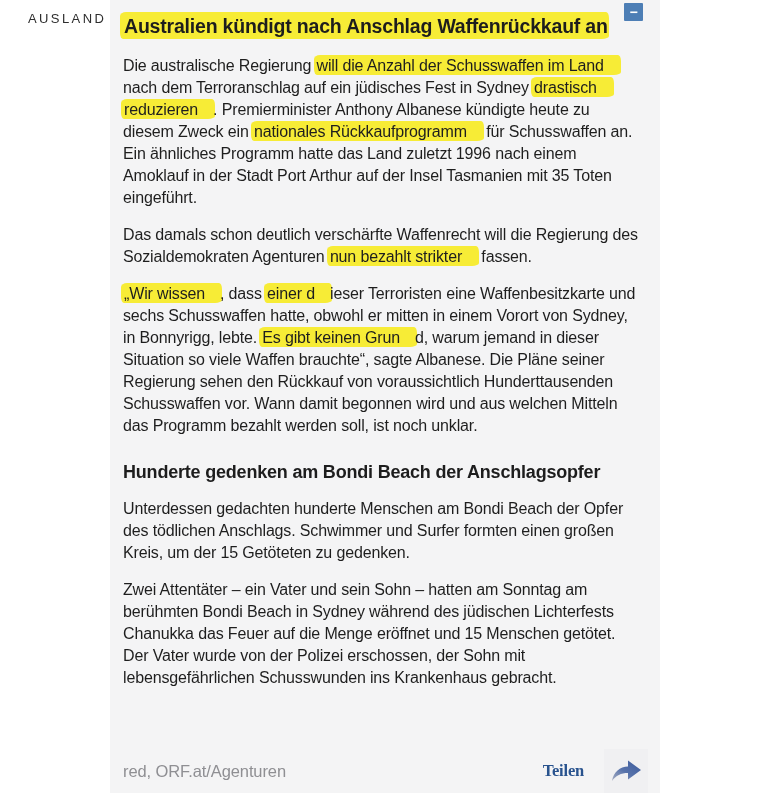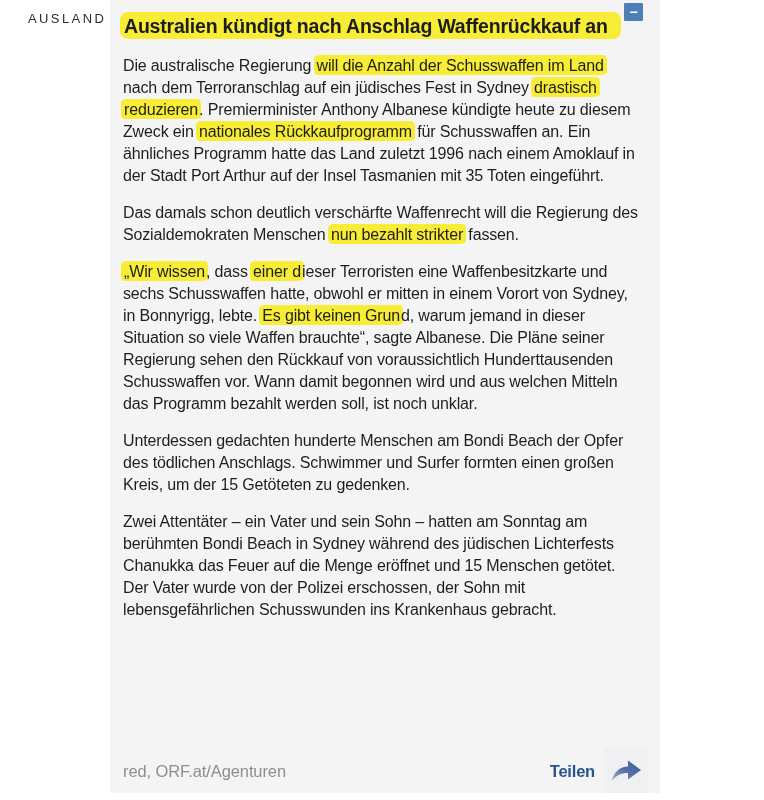--- a/index.html
+++ b/index.html
@@ -73,48 +73,49 @@
     margin: 0 0 15px 0;
     font-size: 16px;
     line-height: 22px;
     color: #1e1e1e;
     letter-spacing: -0.15px;
     max-width: 519px;
   }
   .article-body mark {
     background: #f7ec36;
     color: inherit;
-    padding: 2px 3px 1px 3px;
+    padding: 2px 17px 1px 3px;
     margin: -2px -2px -1px -2px;
     border-radius: 6px 3px 7px 3px / 4px 6px 3px 6px;
     -webkit-box-decoration-break: clone;
     box-decoration-break: clone;
   }
-  .article-body h2 mark { padding: 3px 13px 2px 4px; margin: -3px -3px -2px -3px; border-radius: 8px; }
+  .article-body h2 mark { padding: 3px 1px 2px 4px; margin: -3px -3px -2px -3px; }
 
   .footer-row {
     position: absolute;
     left: 13px;
     right: 12px;
     bottom: 0;
     display: flex;
     justify-content: space-between;
     align-items: center;
   }
   .byline {
     font-size: 16.5px;
     color: #8f8f93;
     letter-spacing: -0.1px;
   }
   .share {
     display: flex;
     align-items: center;
-    gap: 9px;
+    gap: 20px;
     text-decoration: none;
     cursor: pointer;
+    font-family: Liberation Serif, serif;
   }
   .share-label {
     font-size: 16.5px;
     font-weight: bold;
     color: #29538e;
     letter-spacing: -0.2px;
   }
   .share-iconbox {
     width: 44px;
     height: 44px;
@@ -133,22 +134,23 @@
 
   <article class="panel">
 
     <button class="collapse-btn">
       <span>−</span>
     </button>
 
     <div class="article-body">
         <h2><mark>Australien kündigt nach Anschlag Waffenrückkauf an</mark></h2>
         <p><span>Die australische Regierung </span><mark>will die Anzahl der Schusswaffen im Land</mark><span> nach dem Terroranschlag auf ein jüdisches Fest in Sydney </span><mark>drastisch reduzieren</mark><span>. Premierminister Anthony Albanese kündigte heute zu diesem Zweck ein </span><mark>nationales Rückkaufprogramm</mark><span> für Schusswaffen an. Ein ähnliches Programm hatte das Land zuletzt 1996 nach einem Amoklauf in der Stadt Port Arthur auf der Insel Tasmanien mit 35 Toten eingeführt.</span></p>
-        <p><span>Das damals schon deutlich verschärfte Waffenrecht will die Regierung des Sozialdemokraten Menschen </span><mark>nun bezahlt strikter</mark><span> fassen.</span></p>
+        <p><span>Das damals schon deutlich verschärfte Waffenrecht will die Regierung des Sozialdemokraten Agenturen </span><mark>nun bezahlt strikter</mark><span> fassen.</span></p>
         <p><mark>„Wir wissen</mark><span>, dass </span><mark>einer d</mark><span>ieser Terroristen eine Waffenbesitzkarte und sechs Schusswaffen hatte, obwohl er mitten in einem Vorort von Sydney, in Bonnyrigg, lebte. </span><mark>Es gibt keinen Grun</mark><span>d, warum jemand in dieser Situation so viele Waffen brauchte“, sagte Albanese. Die Pläne seiner Regierung sehen den Rückkauf von voraussichtlich Hunderttausenden Schusswaffen vor. Wann damit begonnen wird und aus welchen Mitteln das Programm bezahlt werden soll, ist noch unklar.</span></p>
+        <h3><span>Hunderte gedenken am Bondi Beach der Anschlagsopfer</span></h3>
         <p><span>Unterdessen gedachten hunderte Menschen am Bondi Beach der Opfer des tödlichen Anschlags. Schwimmer und Surfer formten einen großen Kreis, um der 15 Getöteten zu gedenken.</span></p>
         <p><span>Zwei Attentäter – ein Vater und sein Sohn – hatten am Sonntag am berühmten Bondi Beach in Sydney während des jüdischen Lichterfests Chanukka das Feuer auf die Menge eröffnet und 15 Menschen getötet. Der Vater wurde von der Polizei erschossen, der Sohn mit lebensgefährlichen Schusswunden ins Krankenhaus gebracht.</span></p>
       </div>
 
     <div class="footer-row">
       <div class="byline">red, ORF.at/Agenturen</div>
       <a class="share">
         <span class="share-label">Teilen</span>
         <span class="share-iconbox">
           <svg width="32" height="25" viewBox="0 0 32 25" aria-hidden="true">

